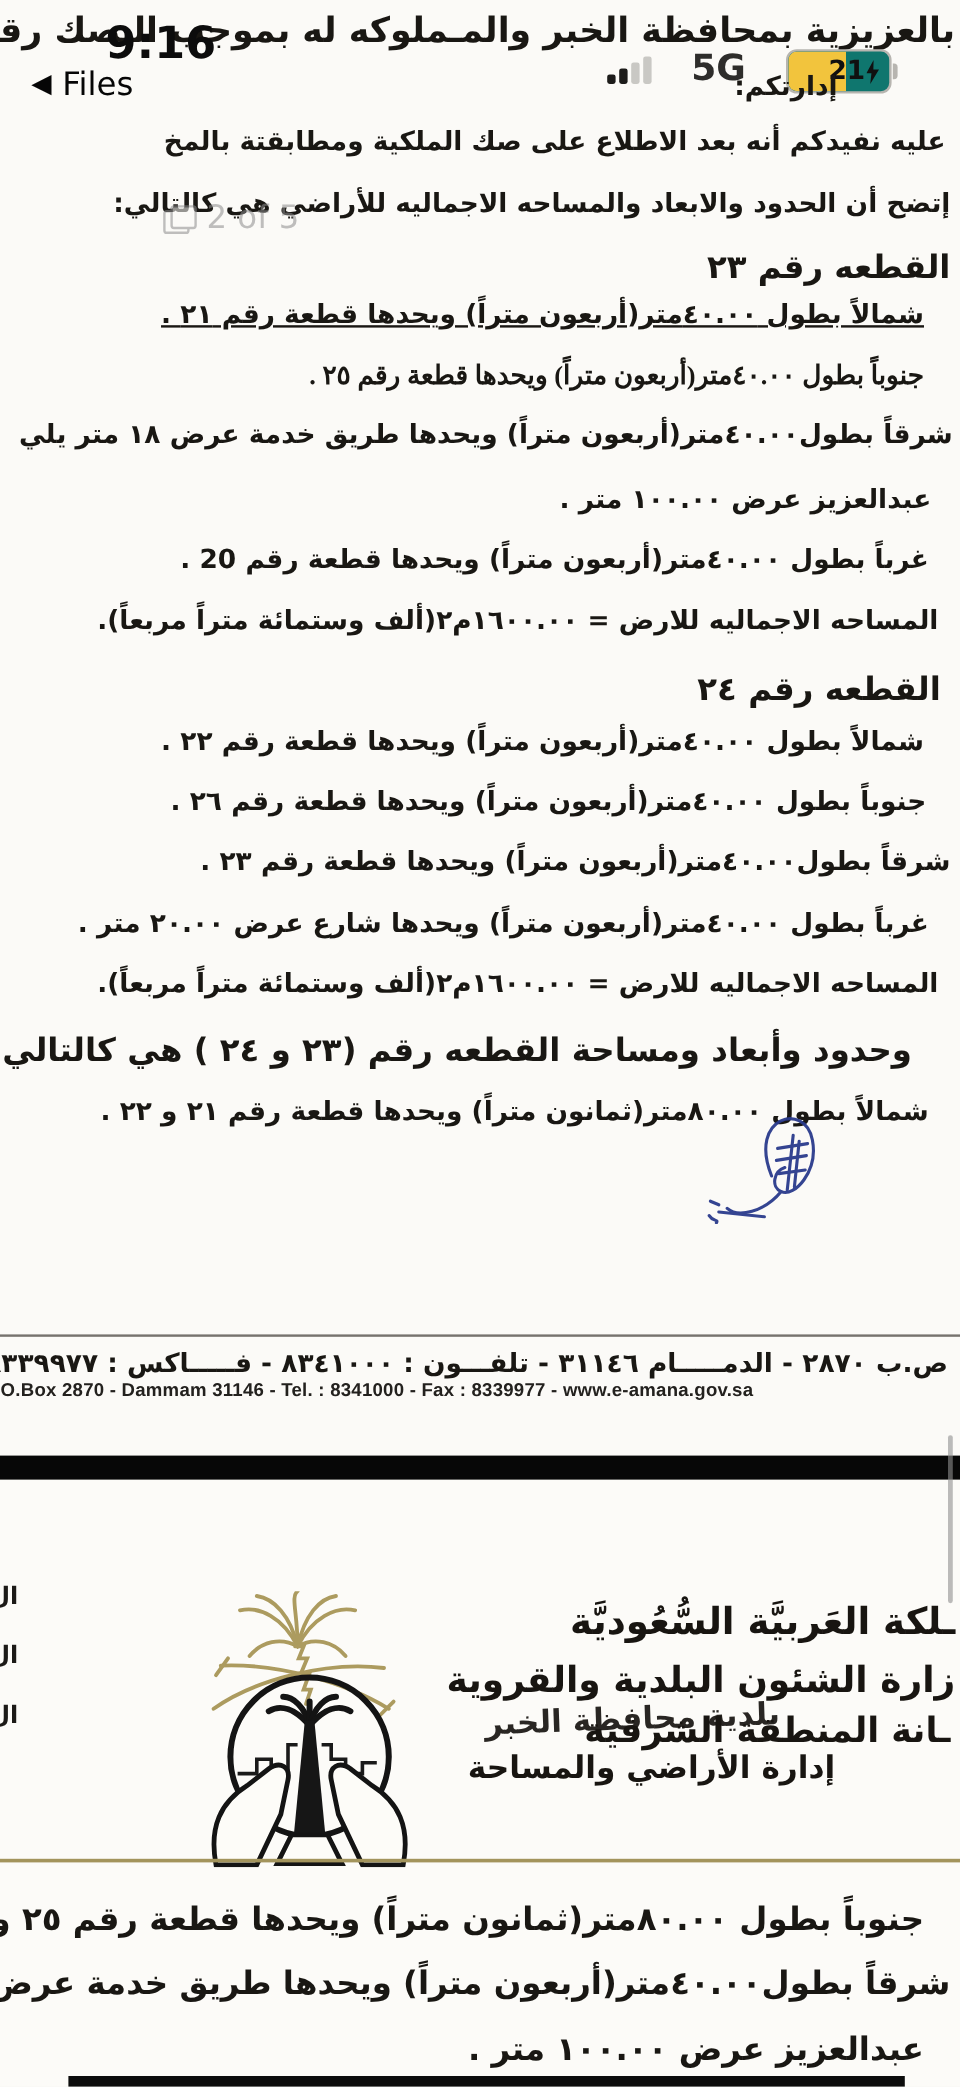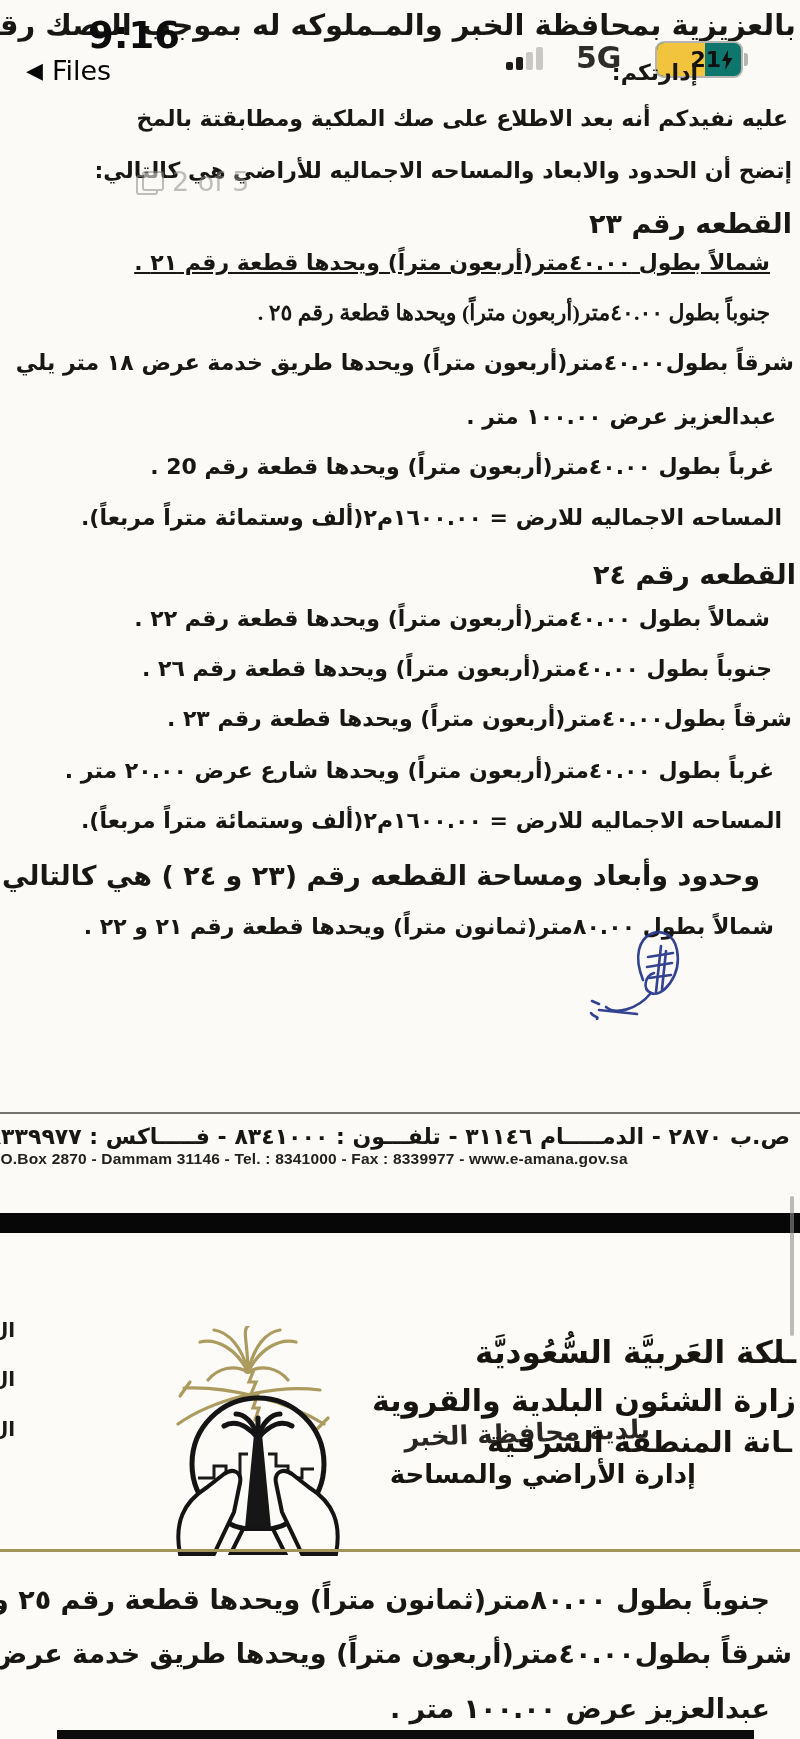--- a/index.html
+++ b/index.html
@@ -80,21 +80,21 @@
 <div class="ar" style="top:156px;right:8px;">إتضح أن الحدود والابعاد والمساحه الاجماليه للأراضي هي كالتالي:</div>
 
 <div class="ar head" style="top:206px;right:8px;">القطعه رقم ٢٣</div>
 <div class="ar" style="top:248px;right:30px;text-decoration:underline;">شمالاً بطول ٤٠.٠٠متر(أربعون متراً) ويحدها قطعة رقم ٢١ .</div>
 <div class="ar" style="top:298px;right:30px;font-family:Liberation Serif, serif;">جنوباً بطول ٤٠.٠٠متر(أربعون متراً) ويحدها قطعة رقم ٢٥ .</div>
 <div class="ar" style="top:348px;right:6px;">شرقاً بطول٤٠.٠٠متر(أربعون متراً) ويحدها طريق خدمة عرض ١٨ متر يلي</div>
 <div class="ar" style="top:402px;right:24px;">عبدالعزيز عرض ١٠٠.٠٠ متر .</div>
 <div class="ar" style="top:452px;right:26px;">غرباً بطول ٤٠.٠٠متر(أربعون متراً) ويحدها قطعة رقم 20 .</div>
 <div class="ar" style="top:503px;right:18px;">المساحه الاجماليه للارض = ١٦٠٠.٠٠م٢(ألف وستمائة متراً مربعاً).</div>
 
-<div class="ar head" style="top:557px;right:4px;">القطعه رقم ٢٤</div>
+<div class="ar head" style="top:557px;right:16px;">القطعه رقم ٢٤</div>
 <div class="ar" style="top:604px;right:30px;">شمالاً بطول ٤٠.٠٠متر(أربعون متراً) ويحدها قطعة رقم ٢٢ .</div>
 <div class="ar" style="top:654px;right:28px;">جنوباً بطول ٤٠.٠٠متر(أربعون متراً) ويحدها قطعة رقم ٢٦ .</div>
 <div class="ar" style="top:704px;right:8px;">شرقاً بطول٤٠.٠٠متر(أربعون متراً) ويحدها قطعة رقم ٢٣ .</div>
 <div class="ar" style="top:756px;right:26px;">غرباً بطول ٤٠.٠٠متر(أربعون متراً) ويحدها شارع عرض ٢٠.٠٠ متر .</div>
 <div class="ar" style="top:806px;right:18px;">المساحه الاجماليه للارض = ١٦٠٠.٠٠م٢(ألف وستمائة متراً مربعاً).</div>
 
 <div class="ar head" style="top:858px;right:40px;">وحدود وأبعاد ومساحة القطعه رقم (٢٣ و ٢٤ ) هي كالتالي :</div>
 <div class="ar" style="top:912px;right:26px;">شمالاً بطول ٨٠.٠٠متر(ثمانون متراً) ويحدها قطعة رقم ٢١ و ٢٢ .</div>
 
 <svg class="signature" viewBox="0 0 130 102">

